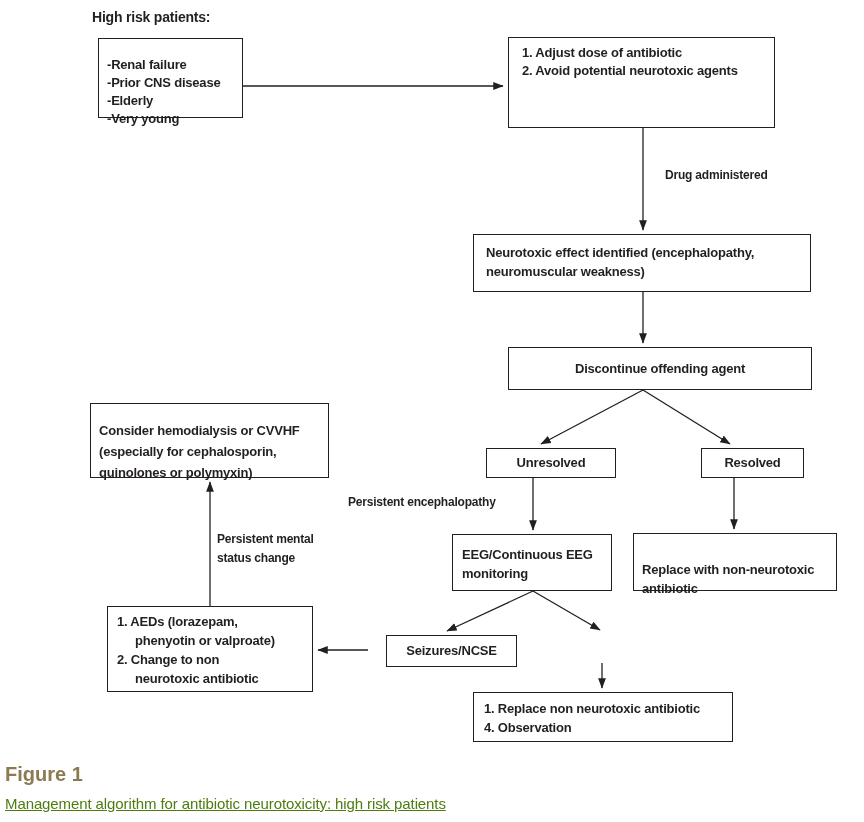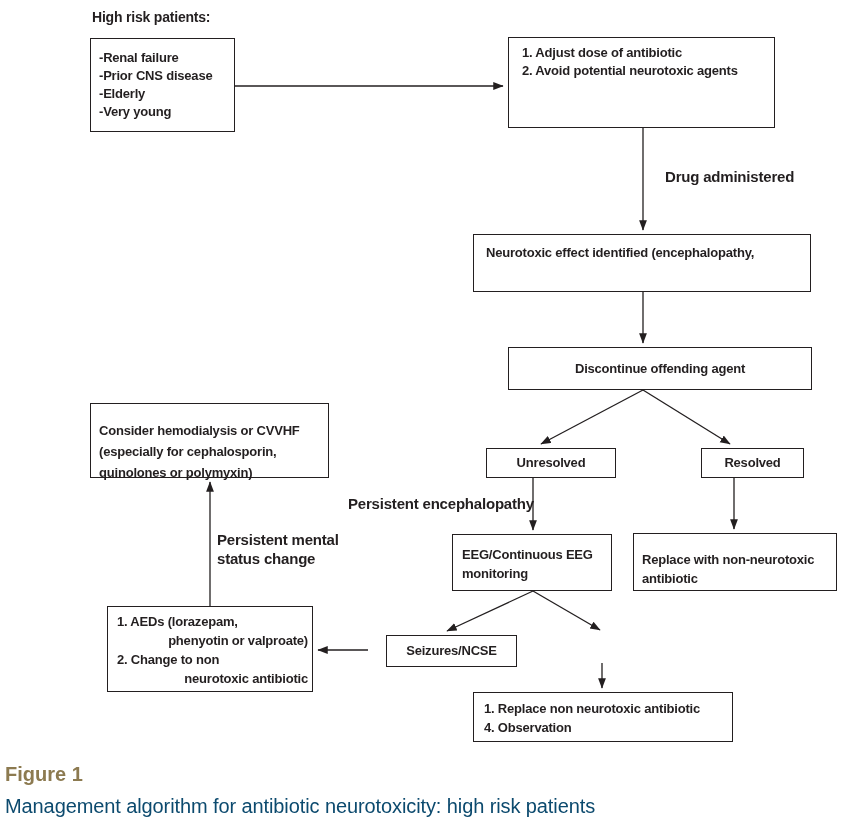--- a/index.html
+++ b/index.html
@@ -13,50 +13,50 @@
     border-radius:9px;
   }
   .arrows{position:absolute;left:0;top:0;width:864px;height:822px;pointer-events:none;}
   .arrows line{stroke:#231f20;stroke-width:1.3;}
   .box{
     position:absolute;box-sizing:border-box;
     border:1.5px solid #231f20;background:#ffffff;
     font-weight:bold;font-size:13px;letter-spacing:-0.2px;line-height:18px;
   }
   .line{display:block;white-space:nowrap;}
-  .indent{padding-left:18px;text-align:right;}
+  .indent{padding-left:18px;}
   .center{display:flex;align-items:center;justify-content:center;text-align:center;margin-left:18px;}
-  .lbl{position:absolute;font-weight:bold;font-size:15px;letter-spacing:-0.2px;white-space:nowrap;}
+  .lbl{position:absolute;font-weight:bold;font-size:12px;letter-spacing:-0.2px;white-space:nowrap;}
   
-  .b-highrisk{left:90px;top:38px;width:145px;height:94px;padding:10px 8px 0 8px;line-height:18px;}
+  .b-highrisk{left:98px;top:38px;width:145px;height:80px;padding:17px 8px 0 8px;line-height:18px;}
   .b-adjust{left:508px;top:37px;width:267px;height:91px;padding:6px 8px 0 13px;line-height:18px;}
   .b-neurotoxic{left:473px;top:234px;width:338px;height:58px;padding:8px 5px 0 12px;line-height:19px;}
   .b-discontinue{left:490px;top:347px;width:304px;height:43px;}
   .b-unresolved{left:468px;top:448px;width:130px;height:30px;}
   .b-resolved{left:683px;top:448px;width:103px;height:30px;}
   .b-eeg{left:452px;top:534px;width:160px;height:57px;padding:10px 4px 0 9px;line-height:19px;}
-  .b-replace{left:633px;top:533px;width:204px;height:58px;padding:16px 4px 0 8px;line-height:19px;}
+  .b-replace{left:633px;top:533px;width:204px;height:58px;padding:26px 4px 0 8px;line-height:19px;}
   .b-hemo{left:90px;top:403px;width:239px;height:75px;padding:16px 6px 0 8px;line-height:21px;}
   .b-aeds{left:107px;top:606px;width:206px;height:86px;padding:5px 4px 0 9px;line-height:19px;}
   .b-seizures{left:368px;top:635px;width:131px;height:32px;}
   .b-slowing{left:525px;top:634px;width:160px;height:29px;}
   .b-bottom{left:473px;top:692px;width:260px;height:50px;padding:6px 4px 0 10px;line-height:19px;}
   
   .lbl-title{left:92px;top:9px;font-size:14px;}
   .lbl-drug{left:665px;top:168px;}
   .lbl-encph{left:348px;top:495px;}
   .lbl-mental{left:217px;top:530px;line-height:19px;}
   
   .fig-heading{
     position:absolute;left:5px;top:763px;
     font-size:20px;font-weight:bold;color:#8c7a50;letter-spacing:0;
   }
   .fig-caption{
     position:absolute;left:5px;top:795px;
-    font-size:20px;font-weight:normal;color:#0c4a6e;letter-spacing:-0.1px;
+    font-size:15px;font-weight:normal;color:#4d7c0f;letter-spacing:-0.1px;text-decoration:underline;
   }
 </style>
 </head>
 <body>
 
 <div class="canvas">
 
   <svg class="arrows">
     <defs>
       <marker id="ah" markerWidth="10" markerHeight="8" refX="7.5" refY="3" orient="auto">
@@ -88,20 +88,21 @@
 
   <div class="box b-adjust">
     <span class="line">1. Adjust dose of antibiotic</span>
     <span class="line">2. Avoid potential neurotoxic agents</span>
   </div>
 
   <div class="lbl lbl-drug">Drug administered</div>
 
   <div class="box b-neurotoxic">
     <span class="line">Neurotoxic effect identified (encephalopathy,</span>
+    <span class="line">neuromuscular weakness)</span>
   </div>
 
   <div class="box b-discontinue center">
     <span>Discontinue offending agent</span>
   </div>
 
   <div class="box b-unresolved center">
     <span>Unresolved</span>
   </div>
 

